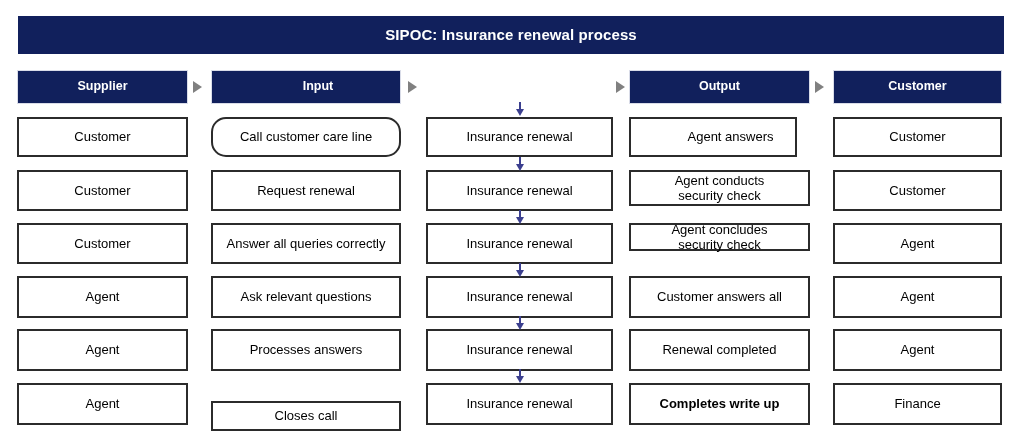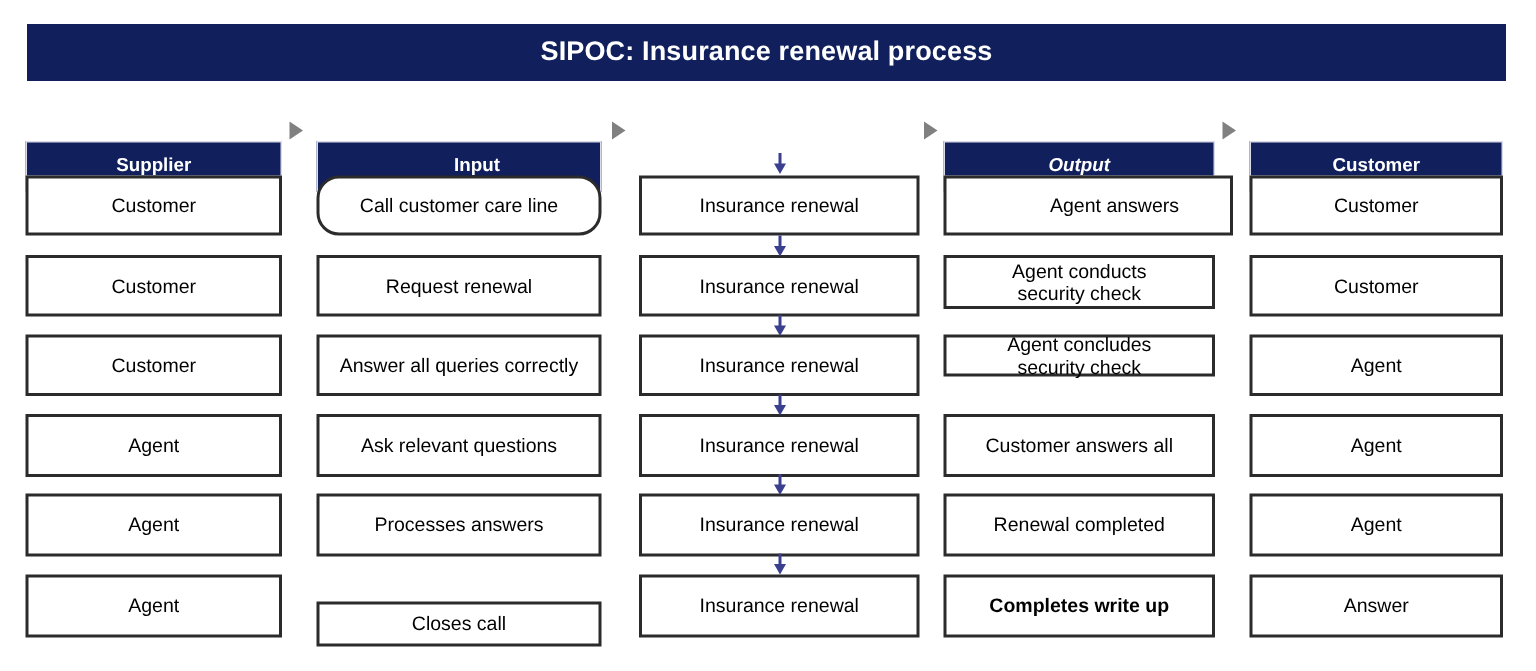--- a/index.html
+++ b/index.html
@@ -27,35 +27,34 @@
     width: 986px;
     height: 38px;
     background: #11205c;
     display: flex;
     align-items: center;
     justify-content: center;
     box-sizing: border-box;
   }
   .title-bar .title-text {
     color: #ffffff;
-    font-size: 18px;
+    font-size: 15px;
     font-weight: bold;
     letter-spacing: 0.1px;
     text-align: center;
     line-height: 1.1;
   }
 
   
   .header-row {
     position: absolute;
     left: 0;
     top: 70px;
     width: 1024px;
     height: 34px;
-    margin-top: 24px;
   }
   .col-header {
     position: absolute;
     top: 0;
     height: 34px;
     background: #11205c;
     display: flex;
     align-items: center;
     justify-content: center;
     box-sizing: border-box;
@@ -135,21 +134,21 @@
     <span class="title-text">SIPOC: Insurance renewal process</span>
   </div>
 
   <div class="header-row" id="header-row">
       <div class="col-header" style="left: 17px; width: 171px;">
         <span class="hdr-text">Supplier</span>
       </div>
       <div class="col-header" style="left: 211px; width: 190px; padding-left: 24px;">
         <span class="hdr-text">Input</span>
       </div>
-      <div class="col-header" style="left: 629px; width: 181px; font-style: italic;">
+      <div class="col-header" style="left: 629px; width: 181px;">
         <span class="hdr-text">Output</span>
       </div>
       <div class="col-header" style="left: 833px; width: 169px;">
         <span class="hdr-text">Customer</span>
       </div>
     </div>
 
   <div id="separator-layer">
       <div class="sep-arrow" style="left: 193px;"></div>
       <div class="sep-arrow" style="left: 408px;"></div>
@@ -205,21 +204,21 @@
       </div>
       <div class="cell" style="left: 426px; width: 187px; top: 276px; height: 42px;">
         <span class="cell-text">Insurance renewal</span>
       </div>
       <div class="cell" style="left: 426px; width: 187px; top: 329px; height: 42px;">
         <span class="cell-text">Insurance renewal</span>
       </div>
       <div class="cell" style="left: 426px; width: 187px; top: 383px; height: 42px;">
         <span class="cell-text">Insurance renewal</span>
       </div>
-      <div class="cell" style="left: 629px; width: 193px; top: 117px; height: 40px; padding-left: 40px;">
+      <div class="cell" style="left: 629px; width: 168px; top: 117px; height: 40px; padding-left: 40px;">
         <span class="cell-text">Agent answers</span>
       </div>
       <div class="cell" style="left: 629px; width: 181px; top: 170px; height: 36px;">
         <span class="cell-text">Agent conducts
 security check</span>
       </div>
       <div class="cell" style="left: 629px; width: 181px; top: 223px; height: 28px;">
         <span class="cell-text">Agent concludes
 security check</span>
       </div>
@@ -241,21 +240,21 @@
       <div class="cell" style="left: 833px; width: 169px; top: 223px; height: 41px;">
         <span class="cell-text">Agent</span>
       </div>
       <div class="cell" style="left: 833px; width: 169px; top: 276px; height: 42px;">
         <span class="cell-text">Agent</span>
       </div>
       <div class="cell" style="left: 833px; width: 169px; top: 329px; height: 42px;">
         <span class="cell-text">Agent</span>
       </div>
       <div class="cell" style="left: 833px; width: 169px; top: 383px; height: 42px;">
-        <span class="cell-text">Answer</span>
+        <span class="cell-text">Finance</span>
       </div>
     </div>
 
   <div id="flow-arrow-layer">
       <div class="v-arrow" style="left: 513.5px; top: 102px;">
         <div class="shaft"></div>
         <div class="head"></div>
       </div>
       <div class="v-arrow" style="left: 513.5px; top: 157px;">
         <div class="shaft"></div>

